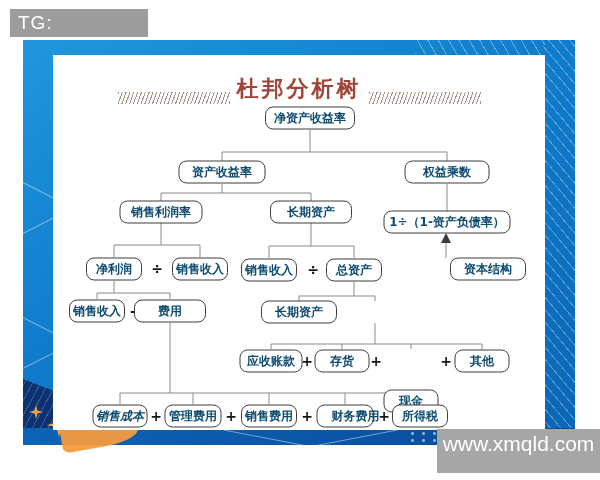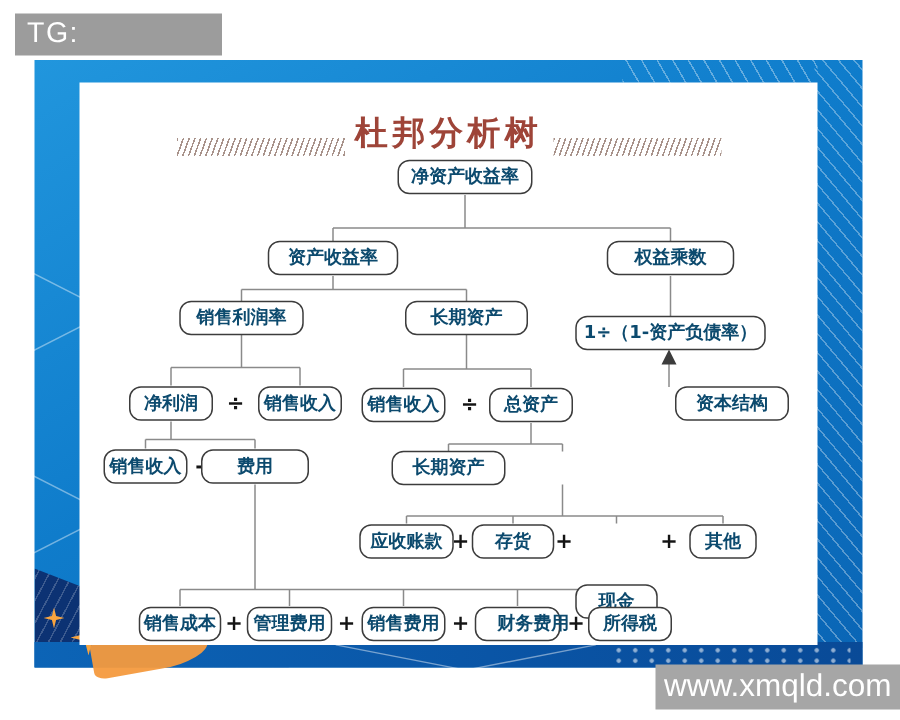--- a/index.html
+++ b/index.html
@@ -49,21 +49,21 @@
         color:#9e4438;letter-spacing:3px;white-space:nowrap;}
   
   .lines{position:absolute;left:0;top:0;width:600px;height:480px;pointer-events:none;}
   .node{position:absolute;transform:translate(-50%,-50%);height:23px;box-sizing:border-box;
         border:1.5px solid #3c3c3c;border-radius:8px;background:#fff;display:flex;
         align-items:center;justify-content:center;font-weight:bold;font-size:12px;color:#0c4a6e;
         white-space:nowrap;padding:0 3px;}
   .op{position:absolute;transform:translate(-50%,-50%);font-weight:bold;font-size:14px;
         color:#141414;}
   
-  .watermark{position:absolute;right:0;bottom:7px;width:163px;height:30px;background:#a6a6a6;
+  .watermark{position:absolute;right:0;bottom:7px;width:163px;height:44px;background:#a6a6a6;
         color:#fff;font:400 21px/30px "Liberation Sans",sans-serif;text-align:center;}
 </style>
 </head>
 <body>
 
 <div class="page">
 
   <div class="tg-label">TG: MYYJJPP</div>
 
   <div class="frame">
@@ -129,23 +129,23 @@
   <span class="op" style="left:133px;top:311px;">-</span>
   <div class="node" style="left:170px;top:311px;width:72px;">费用</div>
   <div class="node" style="left:299px;top:312px;width:76px;">长期资产</div>
 
   <div class="node" style="left:271px;top:361px;width:63px;">应收账款</div>
   <span class="op" style="left:307px;top:361px;">+</span>
   <div class="node" style="left:342px;top:361px;width:55px;">存货</div>
   <span class="op" style="left:376px;top:361px;">+</span>
   <div class="node" style="left:411px;top:361px;width:55px;margin-top:40px;">现金</div>
   <span class="op" style="left:446px;top:361px;">+</span>
-  <div class="node" style="left:482px;top:361px;width:45px;">其他</div>
+  <div class="node" style="left:482px;top:361px;width:55px;">其他</div>
 
-  <div class="node" style="left:120px;top:416px;width:55px;">销售成本</div>
+  <div class="node" style="left:120px;top:416px;width:55px;font-style:italic;">销售成本</div>
   <span class="op" style="left:156px;top:416px;">+</span>
   <div class="node" style="left:193px;top:416px;width:57px;">管理费用</div>
   <span class="op" style="left:231px;top:416px;">+</span>
   <div class="node" style="left:269px;top:416px;width:56px;">销售费用</div>
   <span class="op" style="left:307px;top:416px;">+</span>
   <div class="node" style="left:345px;top:416px;width:57px;padding-left:24px;">财务费用</div>
   <span class="op" style="left:384px;top:416px;">+</span>
   <div class="node" style="left:420px;top:416px;width:56px;">所得税</div>
 
   <div class="watermark">www.xmqld.com</div>

